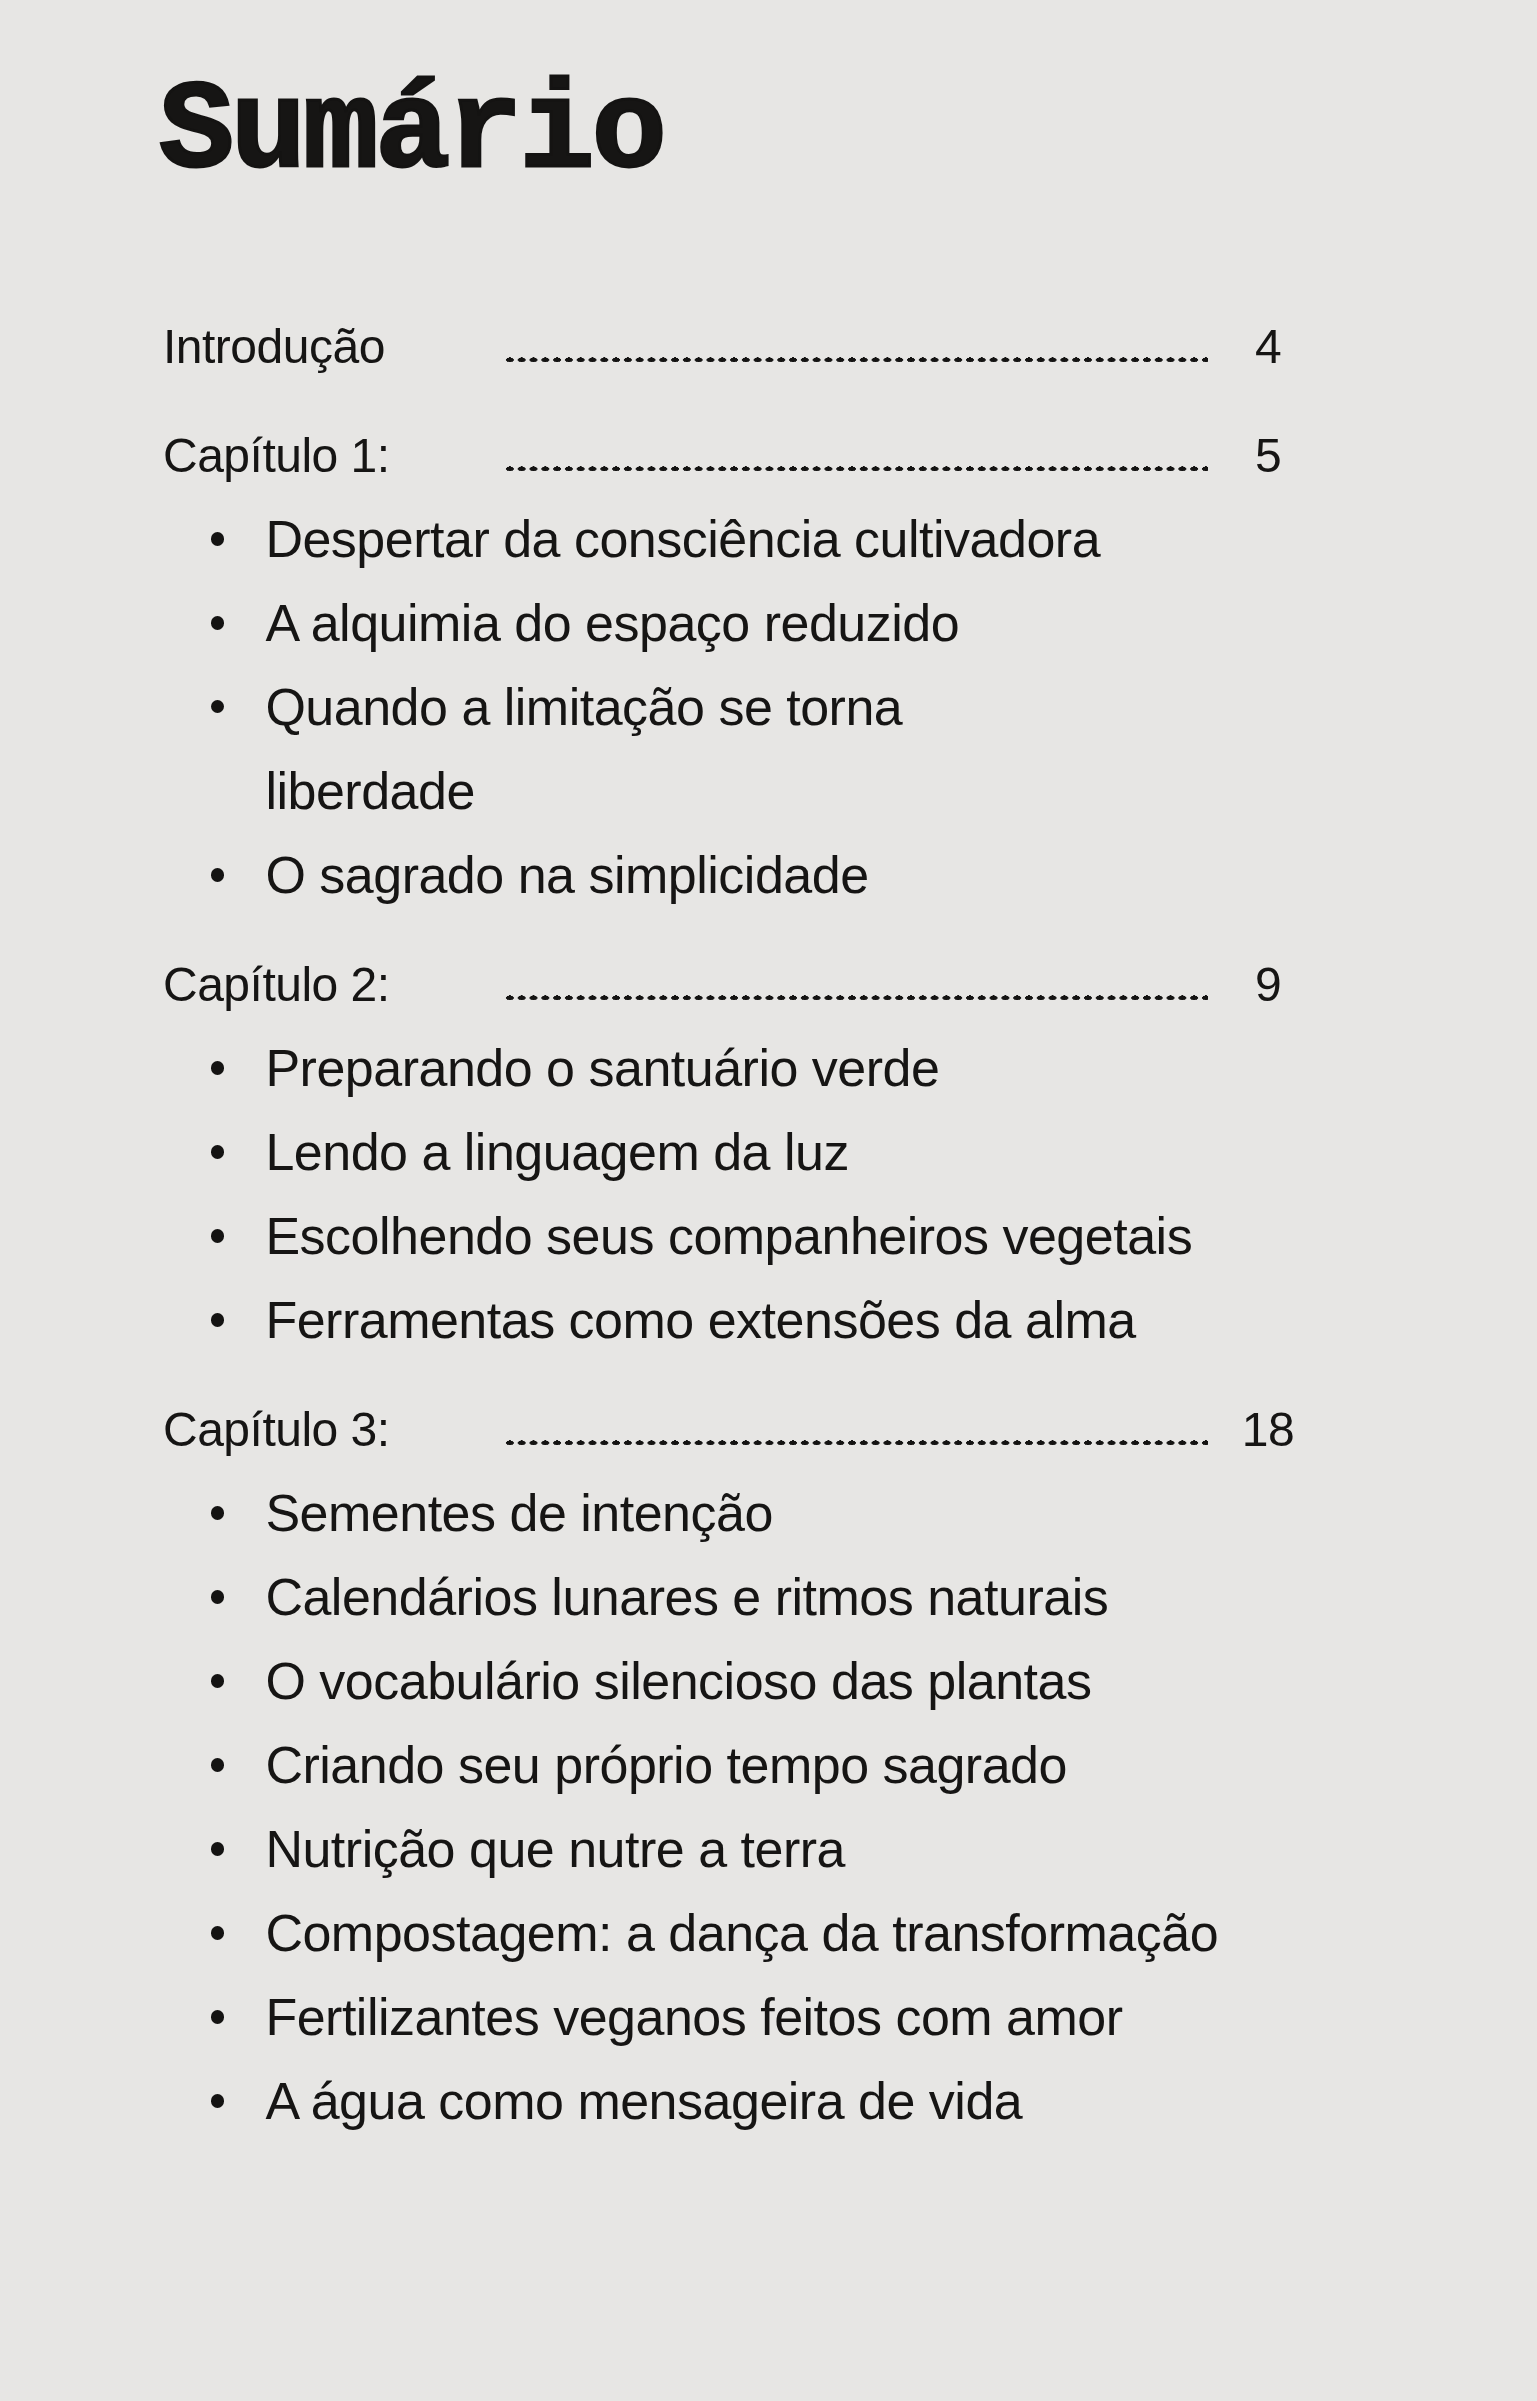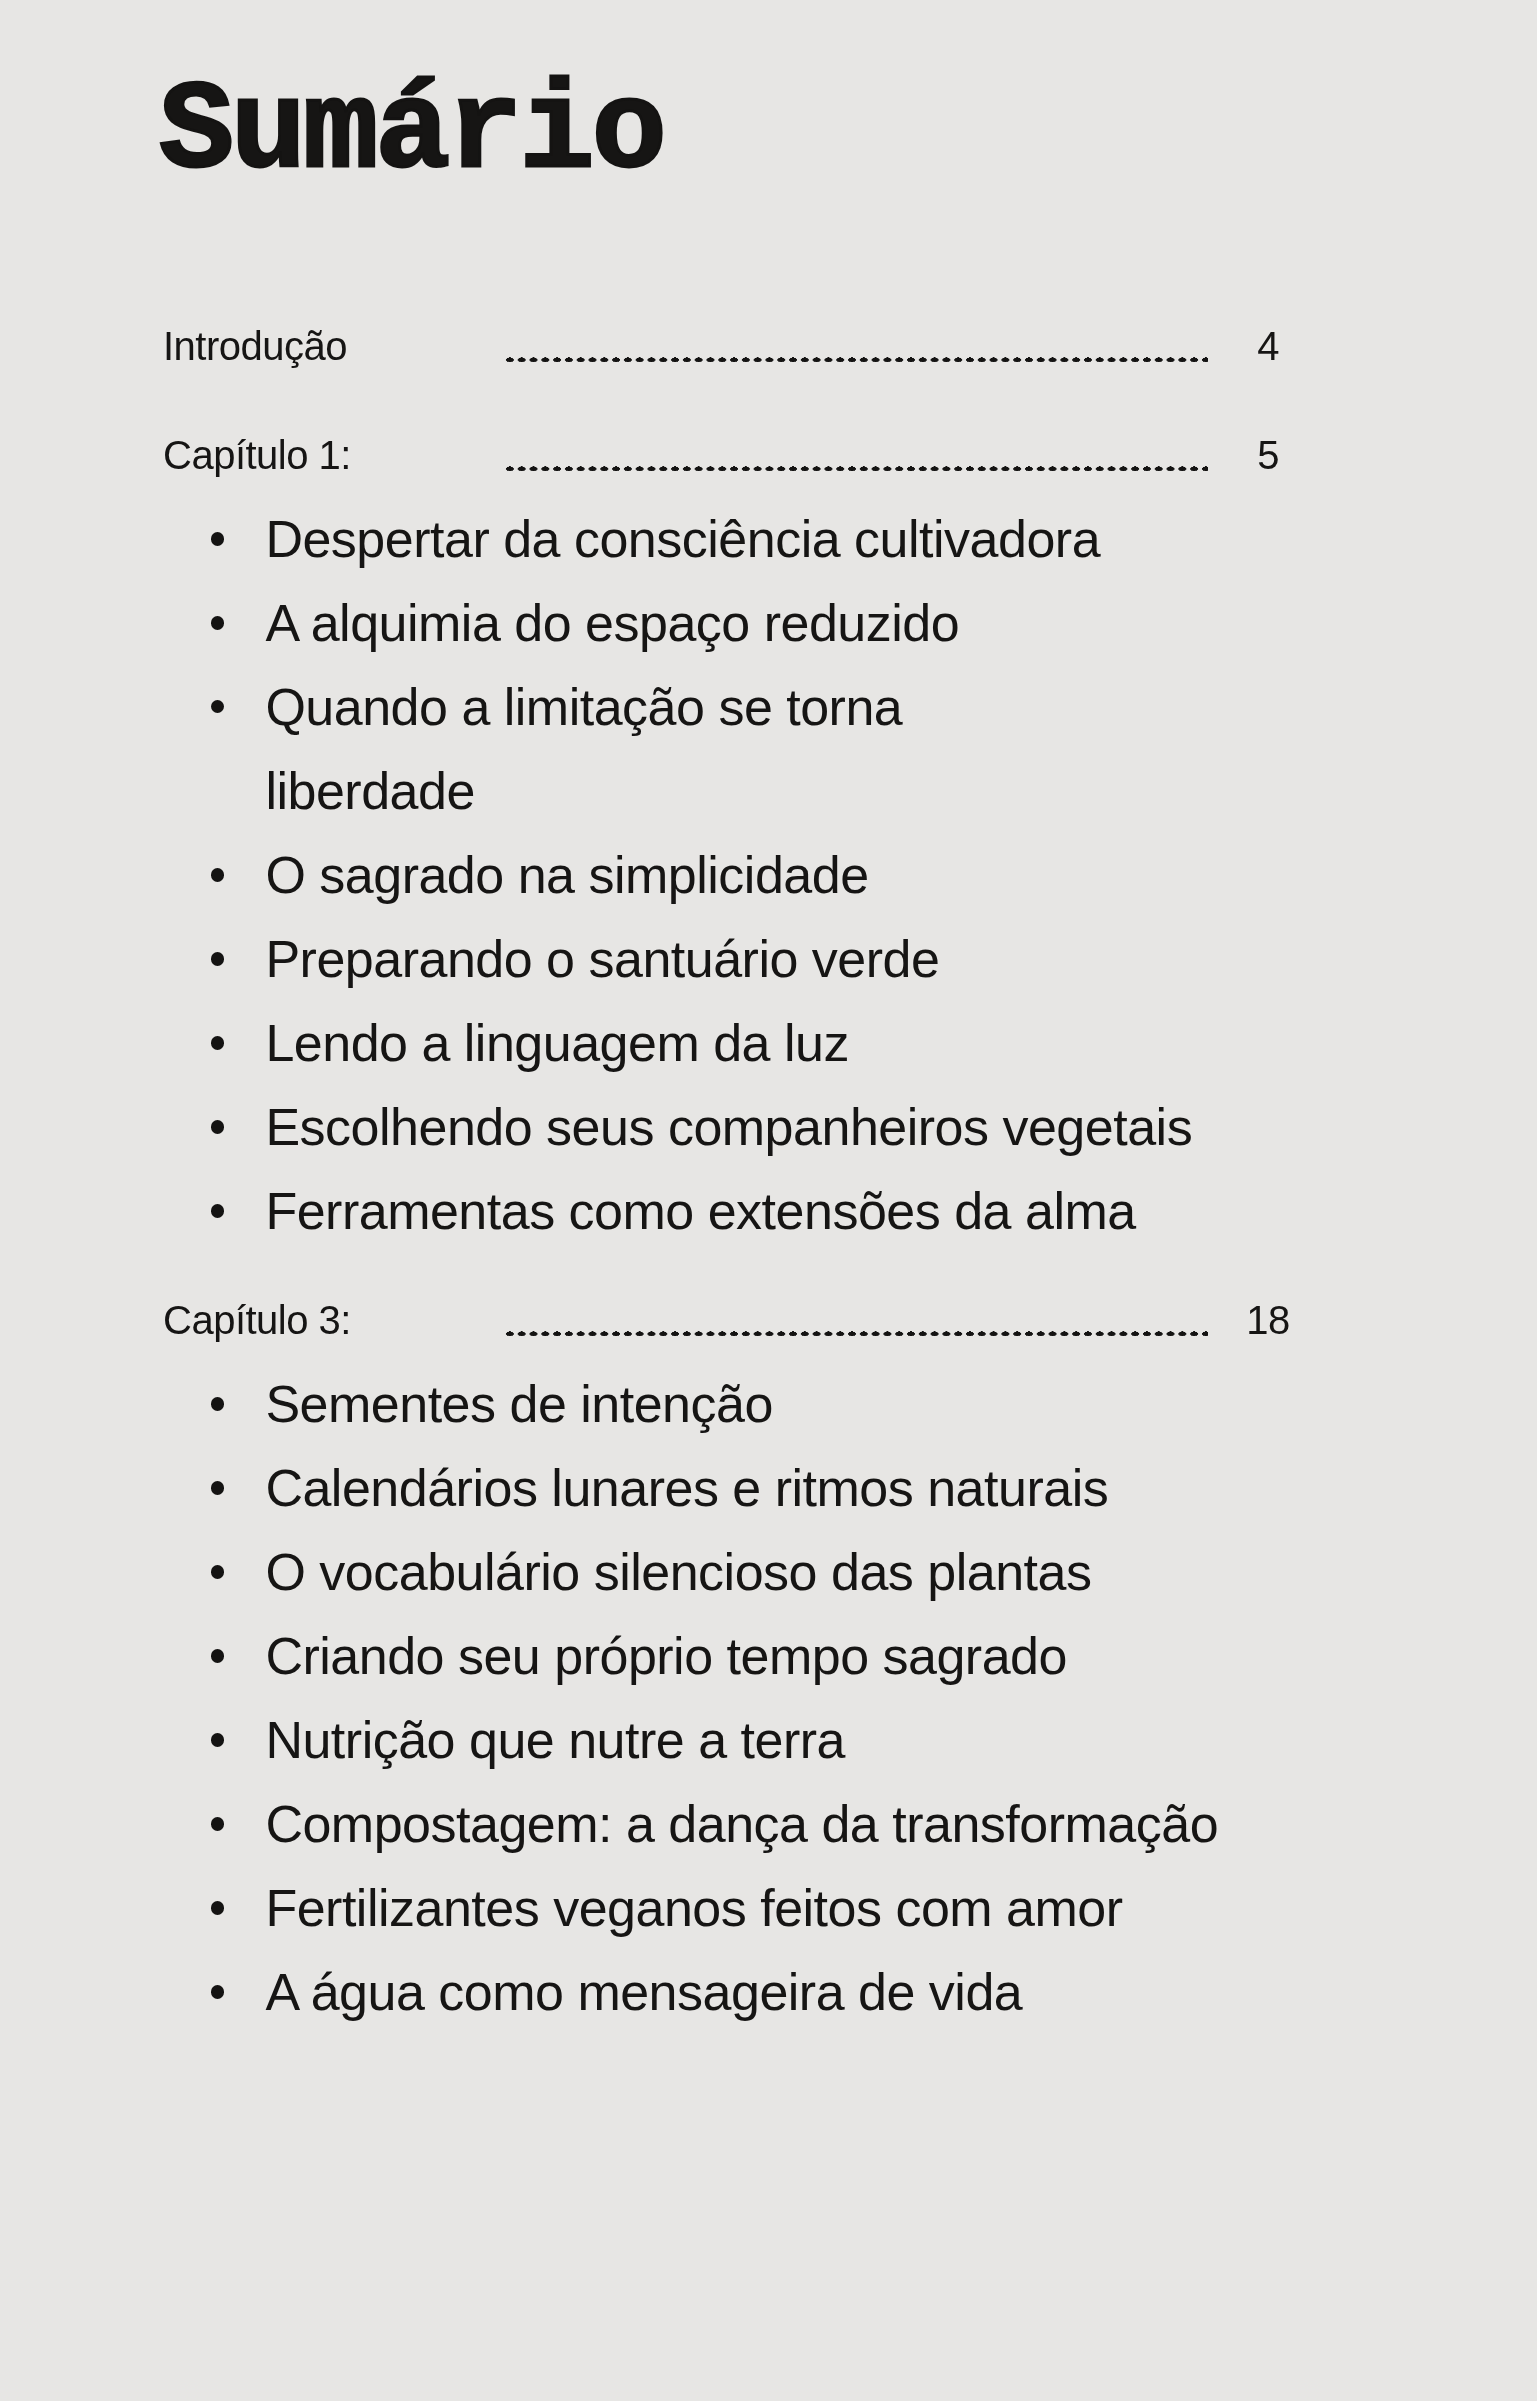--- a/index.html
+++ b/index.html
@@ -35,21 +35,21 @@
   .toc {
     position: absolute;
     left: 163px;
     top: 304px;
     width: 1148px;
   }
   .toc-row {
     display: flex;
     align-items: center;
     height: 84px;
-    font-size: 40px;
+    font-size: 48px;
     letter-spacing: -0.5px;
     white-space: nowrap;
   }
   .toc-row.section {
     margin-top: 25px;
   }
   .toc-row.section:first-child {
     margin-top: 0;
   }
   .toc-label {
@@ -123,20 +123,25 @@
     <div class="bullet-row">
       <span class="bullet-dot" style="align-self:flex-start; margin-top:35px;"></span>
       <span class="bullet-text">Quando a limitação se torna
 liberdade</span>
     </div>
     <div class="bullet-row">
       <span class="bullet-dot"></span>
       <span class="bullet-text">O sagrado na simplicidade</span>
     </div>
 
+    <div class="toc-row section">
+      <span class="toc-label">Capítulo 2:</span>
+      <span class="leader"></span>
+      <span class="pagenum">9</span>
+    </div>
     <div class="bullet-row">
       <span class="bullet-dot"></span>
       <span class="bullet-text">Preparando o santuário verde</span>
     </div>
     <div class="bullet-row">
       <span class="bullet-dot"></span>
       <span class="bullet-text">Lendo a linguagem da luz</span>
     </div>
     <div class="bullet-row">
       <span class="bullet-dot"></span>

